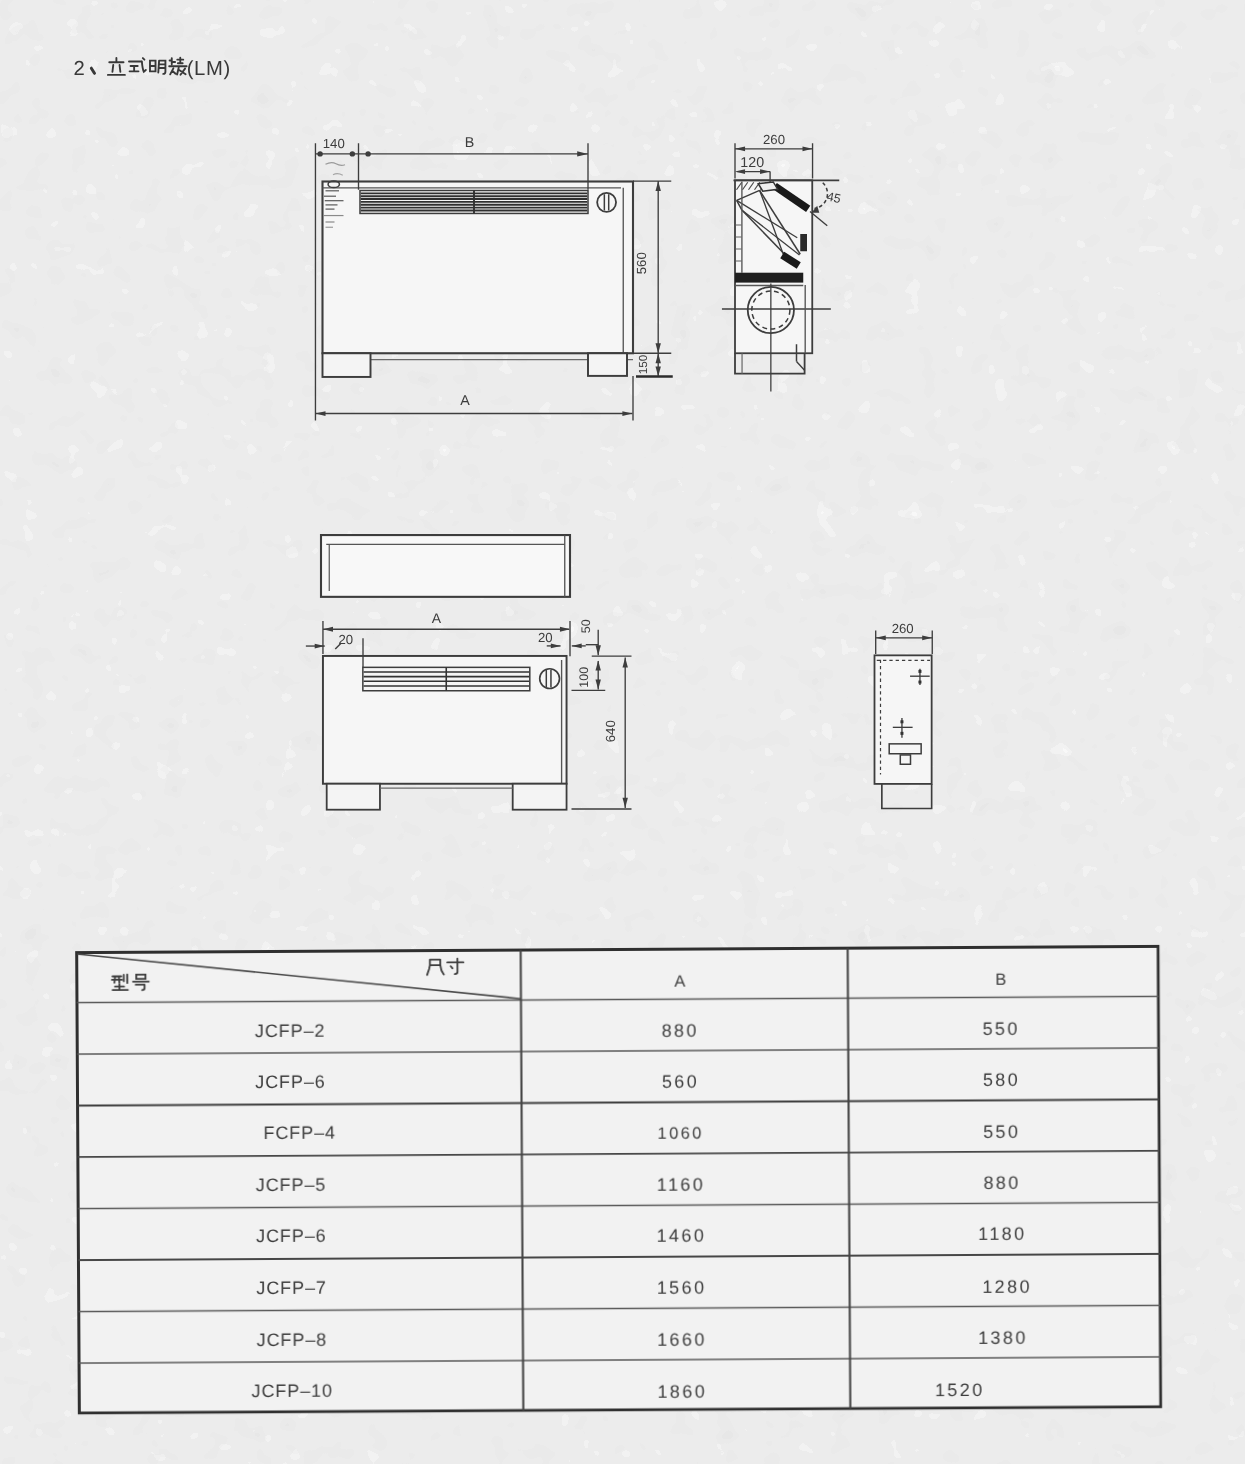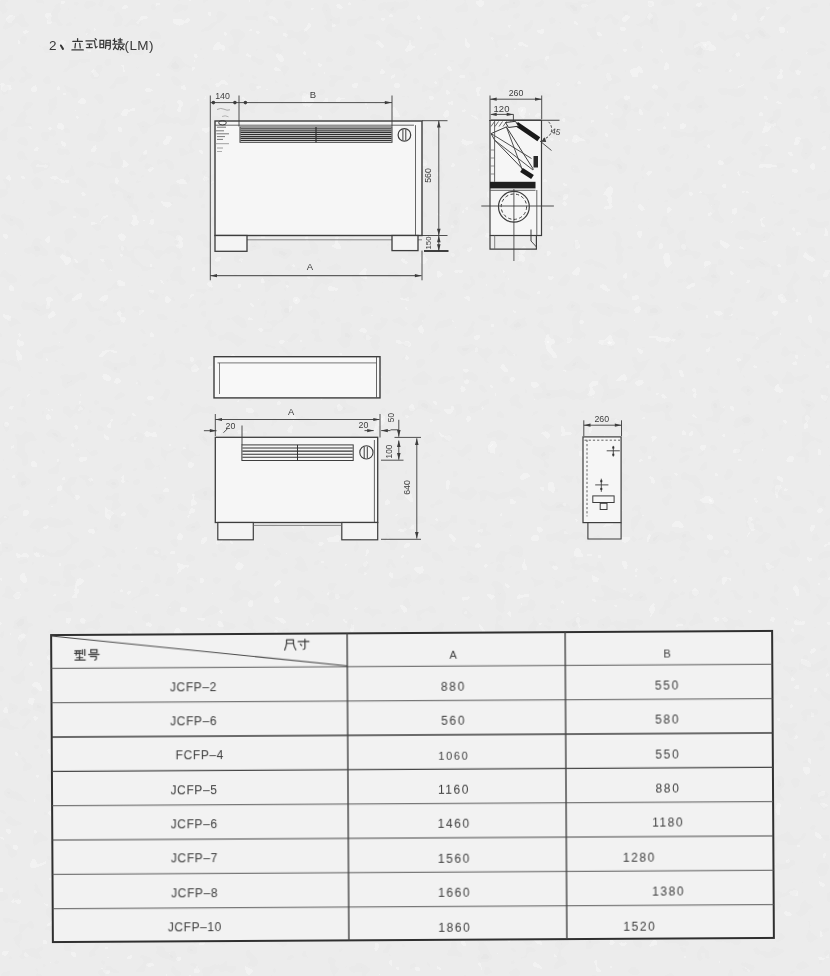--- a/index.html
+++ b/index.html
@@ -326,20 +326,20 @@
 <div class="cell" style="left:403px;top:123.5px;font-size:11px;letter-spacing:1.6px;transform:translate(-50%,-50%)">1060</div>
 <div class="cell" style="left:617px;top:123.5px;font-size:12px;letter-spacing:1.6px;transform:translate(-50%,-50%)">550</div>
 <div class="cell" style="left:143px;top:156.5px;font-size:12px;letter-spacing:0.6px;transform:translate(-50%,-50%)">JCFP–5</div>
 <div class="cell" style="left:403px;top:158px;font-size:12px;letter-spacing:1.6px;transform:translate(-50%,-50%)">1160</div>
 <div class="cell" style="left:617px;top:158px;font-size:12px;letter-spacing:1.6px;transform:translate(-50%,-50%)">880</div>
 <div class="cell" style="left:143px;top:190.5px;font-size:12px;letter-spacing:0.6px;transform:translate(-50%,-50%)">JCFP–6</div>
 <div class="cell" style="left:403px;top:192px;font-size:12px;letter-spacing:1.6px;transform:translate(-50%,-50%)">1460</div>
 <div class="cell" style="left:617px;top:192px;font-size:12px;letter-spacing:1.6px;transform:translate(-50%,-50%)">1180</div>
 <div class="cell" style="left:143px;top:225px;font-size:12px;letter-spacing:0.6px;transform:translate(-50%,-50%)">JCFP–7</div>
 <div class="cell" style="left:403px;top:226.5px;font-size:12px;letter-spacing:1.6px;transform:translate(-50%,-50%)">1560</div>
-<div class="cell" style="left:588px;top:226.5px;font-size:12px;letter-spacing:1.6px;transform:translate(-50%,-50%)">1280</div>
+<div class="cell" style="left:620px;top:226.5px;font-size:12px;letter-spacing:1.6px;transform:translate(-50%,-50%)">1280</div>
 <div class="cell" style="left:143px;top:259.5px;font-size:12px;letter-spacing:0.6px;transform:translate(-50%,-50%)">JCFP–8</div>
 <div class="cell" style="left:403px;top:261px;font-size:12px;letter-spacing:1.6px;transform:translate(-50%,-50%)">1660</div>
 <div class="cell" style="left:617px;top:261px;font-size:12px;letter-spacing:1.6px;transform:translate(-50%,-50%)">1380</div>
 <div class="cell" style="left:143px;top:294px;font-size:12px;letter-spacing:0.6px;transform:translate(-50%,-50%)">JCFP–10</div>
 <div class="cell" style="left:403px;top:295.5px;font-size:12px;letter-spacing:1.6px;transform:translate(-50%,-50%)">1860</div>
 <div class="cell" style="left:588px;top:295.5px;font-size:12px;letter-spacing:1.6px;transform:translate(-50%,-50%)">1520</div>
 </div>
 
 </body></html>

